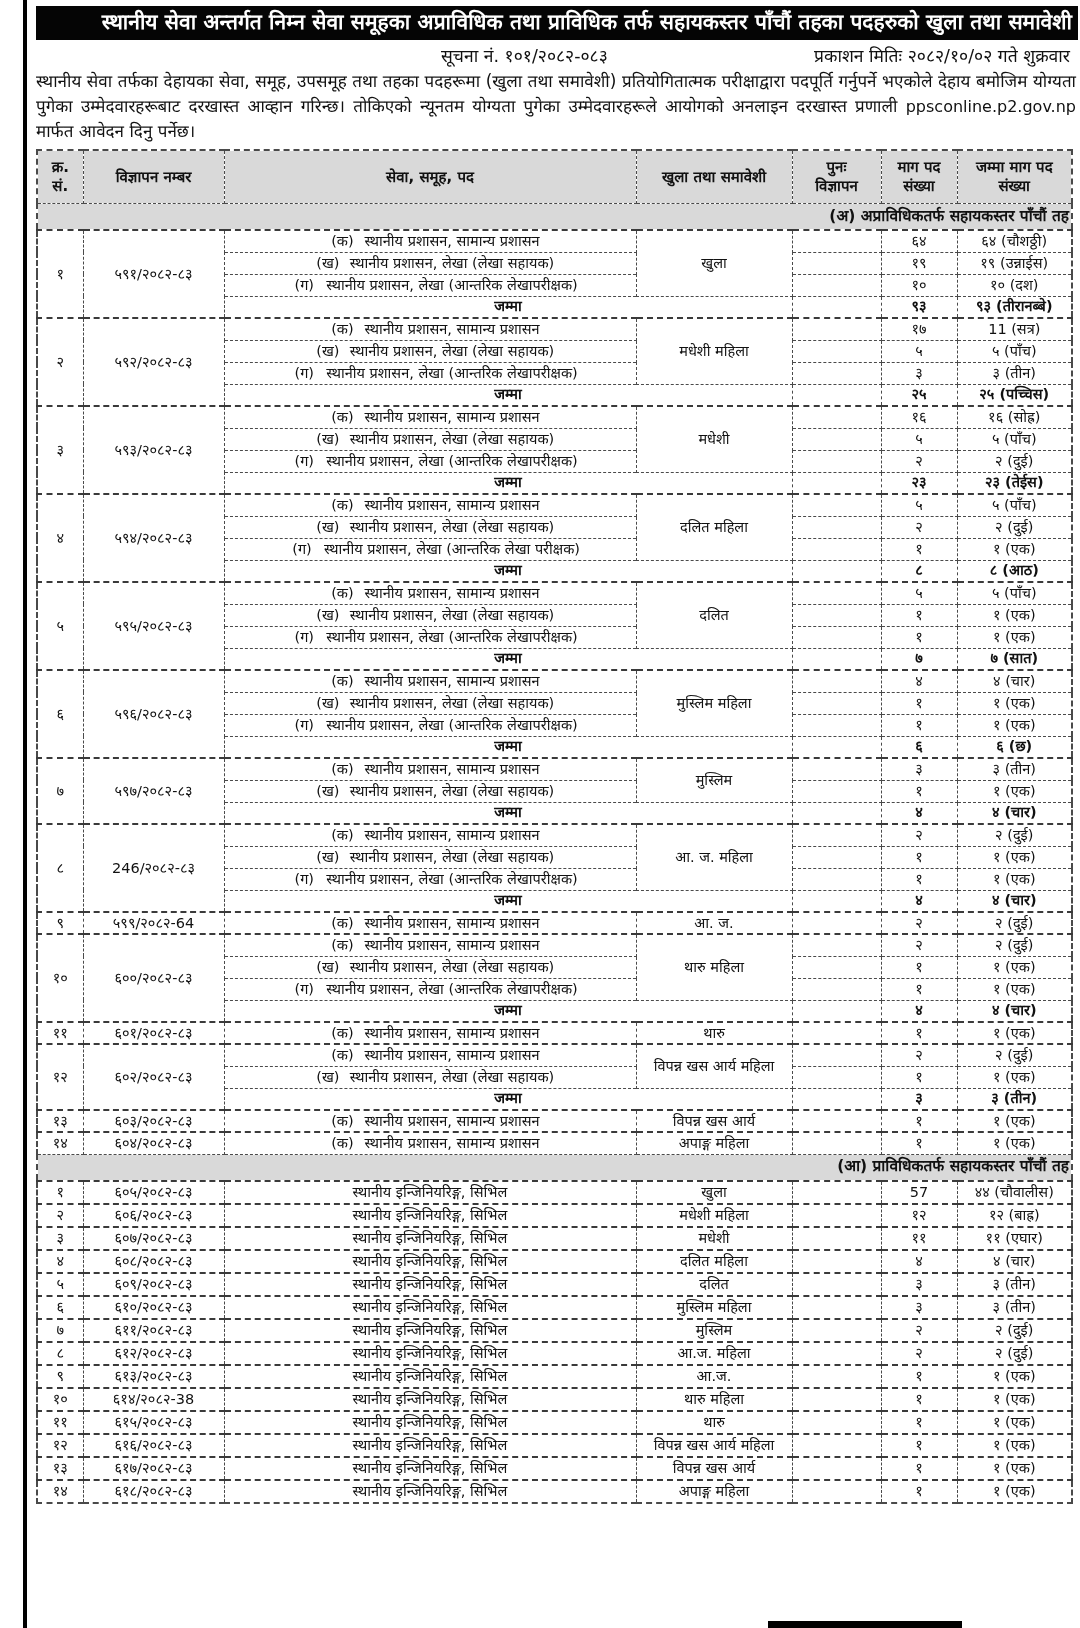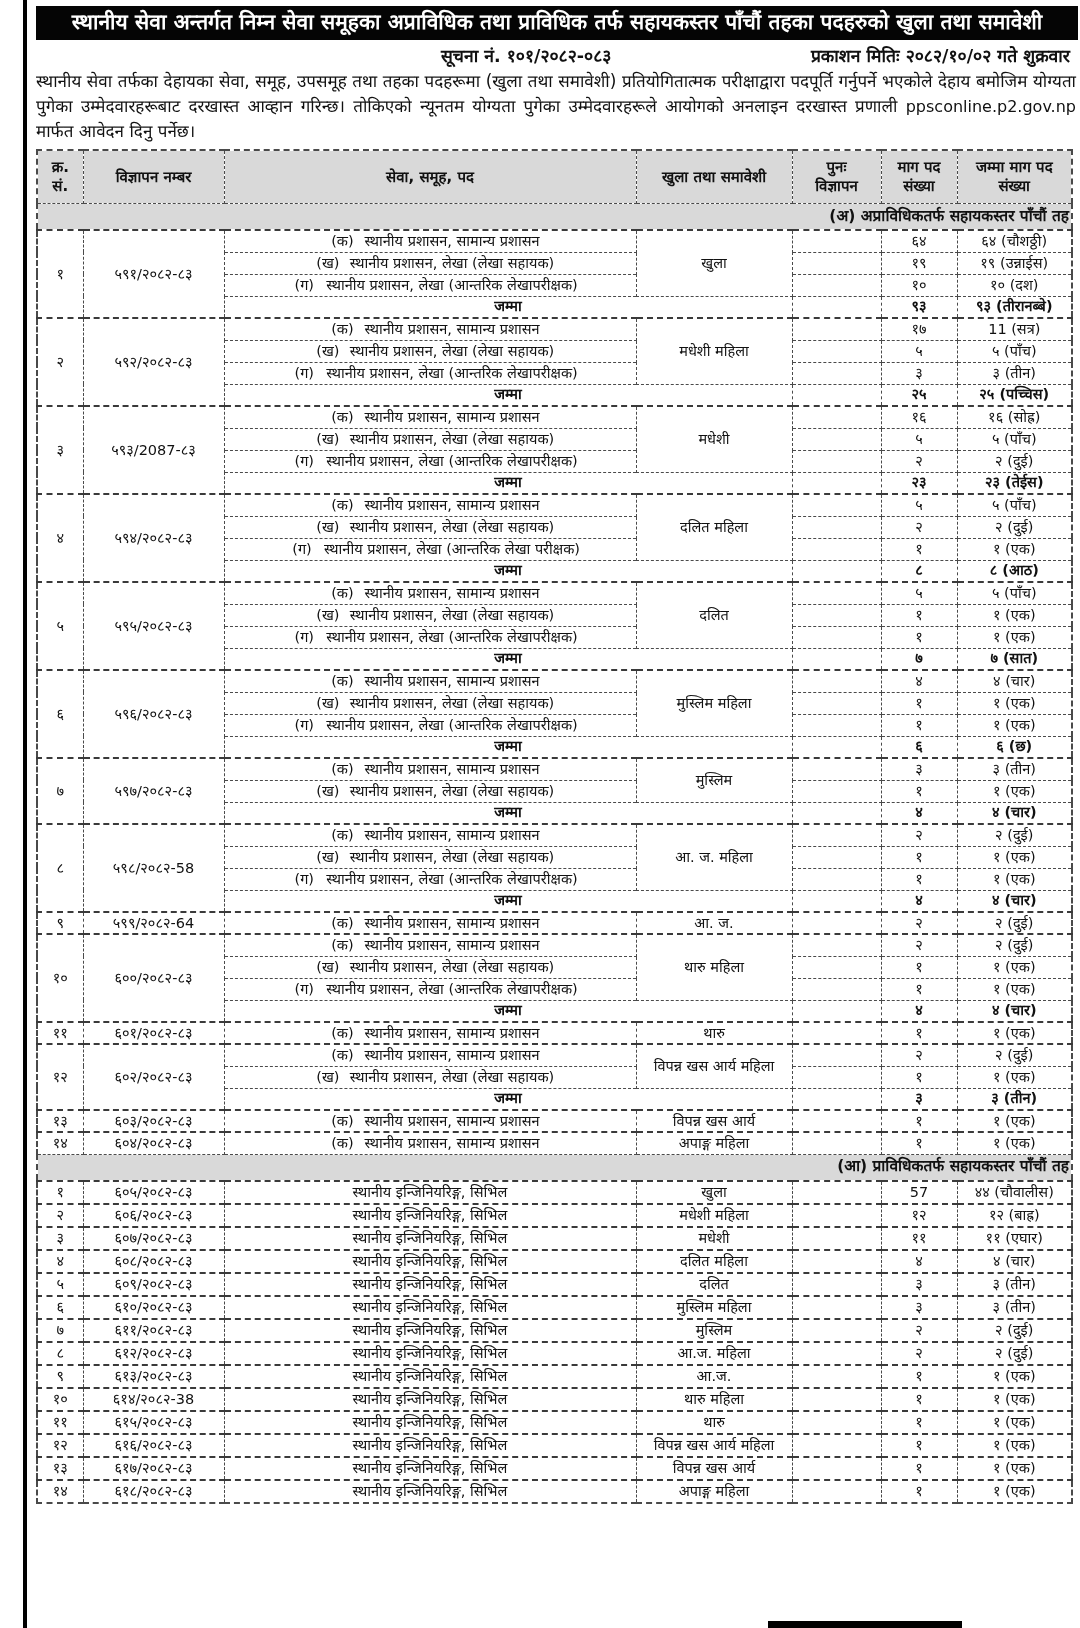--- a/index.html
+++ b/index.html
@@ -1,23 +1,23 @@
 <!DOCTYPE html>
 <html><head>
 <meta charset="utf-8">
 <style>
   html,body{margin:0;padding:0;background:#fff;}
   .page{position:relative;width:1080px;height:1628px;background:#ffffff;overflow:hidden;
         font-family:"DejaVu Sans",sans-serif;color:#111;}
   .left-rule{position:absolute;left:23px;top:0;width:4px;height:1628px;background:#000;}
   .content{position:absolute;left:36px;top:6px;width:1042px;}
-  .banner{background:#050505;color:#fff;text-align:center;font-weight:bold;
+  .banner{background:#050505;color:#fff;text-align:right;font-weight:bold;
           font-size:21px;line-height:26px;padding:3px 6px 5px 6px;}
   .meta-row{display:flex;justify-content:space-between;align-items:center;
-            font-weight:bold;font-size:17.5px;padding:3px 8px 1px 405px;height:24px;gap:16px;}
+            font-weight:normal;font-size:17.5px;padding:3px 8px 1px 405px;height:24px;gap:16px;}
   .intro{font-size:17px;line-height:25px;text-align:justify;margin:1px 0 0 0;padding-right:2px;}
   .intro .link{font-size:16px;}
   .subtitle{font-weight:bold;text-decoration:underline;font-size:16.5px;margin-top:8px;}
   table.vac{margin-top:5px;border-collapse:collapse;table-layout:fixed;width:1035px;
             border:2px dashed #4a4a4a;}
   table.vac th,table.vac td{border:1px dashed #4a4a4a;overflow:hidden;padding:0 2px;}
   table.vac thead th{background:#d9d9d9;font-size:15px;font-weight:bold;white-space:pre-line;
             line-height:1.25;height:52px;text-align:center;vertical-align:middle;}
   table.vac td{font-size:14.5px;line-height:1.15;vertical-align:middle;text-align:center;
             white-space:nowrap;}
@@ -128,21 +128,21 @@
             <td class="total">३ (तीन)</td>
           </tr>
           <tr class="secA sum-row">
             <td class="sum-label" colspan="2">जम्मा</td>
             <td class="re"></td>
             <td class="qty">२५</td>
             <td class="total">२५ (पच्चिस)</td>
           </tr>
           <tr class="secA block-start">
             <td class="sn" rowspan="4">३</td>
-            <td class="adv" rowspan="4">५९३/2087-८३</td>
+            <td class="adv" rowspan="4">५९३/२०८२-८३</td>
             <td class="item"><span class="k">(क)</span><span>स्थानीय प्रशासन, सामान्य प्रशासन</span></td>
             <td class="cat" rowspan="3">मधेशी</td>
             <td class="re"></td>
             <td class="qty">१६</td>
             <td class="total">१६ (सोह्र)</td>
           </tr>
           <tr class="secA">
             <td class="item"><span class="k">(ख)</span><span>स्थानीय प्रशासन, लेखा (लेखा सहायक)</span></td>
             <td class="re"></td>
             <td class="qty">५</td>
@@ -257,21 +257,21 @@
             <td class="total">१ (एक)</td>
           </tr>
           <tr class="secA sum-row">
             <td class="sum-label" colspan="2">जम्मा</td>
             <td class="re"></td>
             <td class="qty">४</td>
             <td class="total">४ (चार)</td>
           </tr>
           <tr class="secA block-start">
             <td class="sn" rowspan="4">८</td>
-            <td class="adv" rowspan="4">५९८/२०८२-58</td>
+            <td class="adv" rowspan="4">246/२०८२-८३</td>
             <td class="item"><span class="k">(क)</span><span>स्थानीय प्रशासन, सामान्य प्रशासन</span></td>
             <td class="cat" rowspan="3">आ. ज. महिला</td>
             <td class="re"></td>
             <td class="qty">२</td>
             <td class="total">२ (दुई)</td>
           </tr>
           <tr class="secA">
             <td class="item"><span class="k">(ख)</span><span>स्थानीय प्रशासन, लेखा (लेखा सहायक)</span></td>
             <td class="re"></td>
             <td class="qty">१</td>

